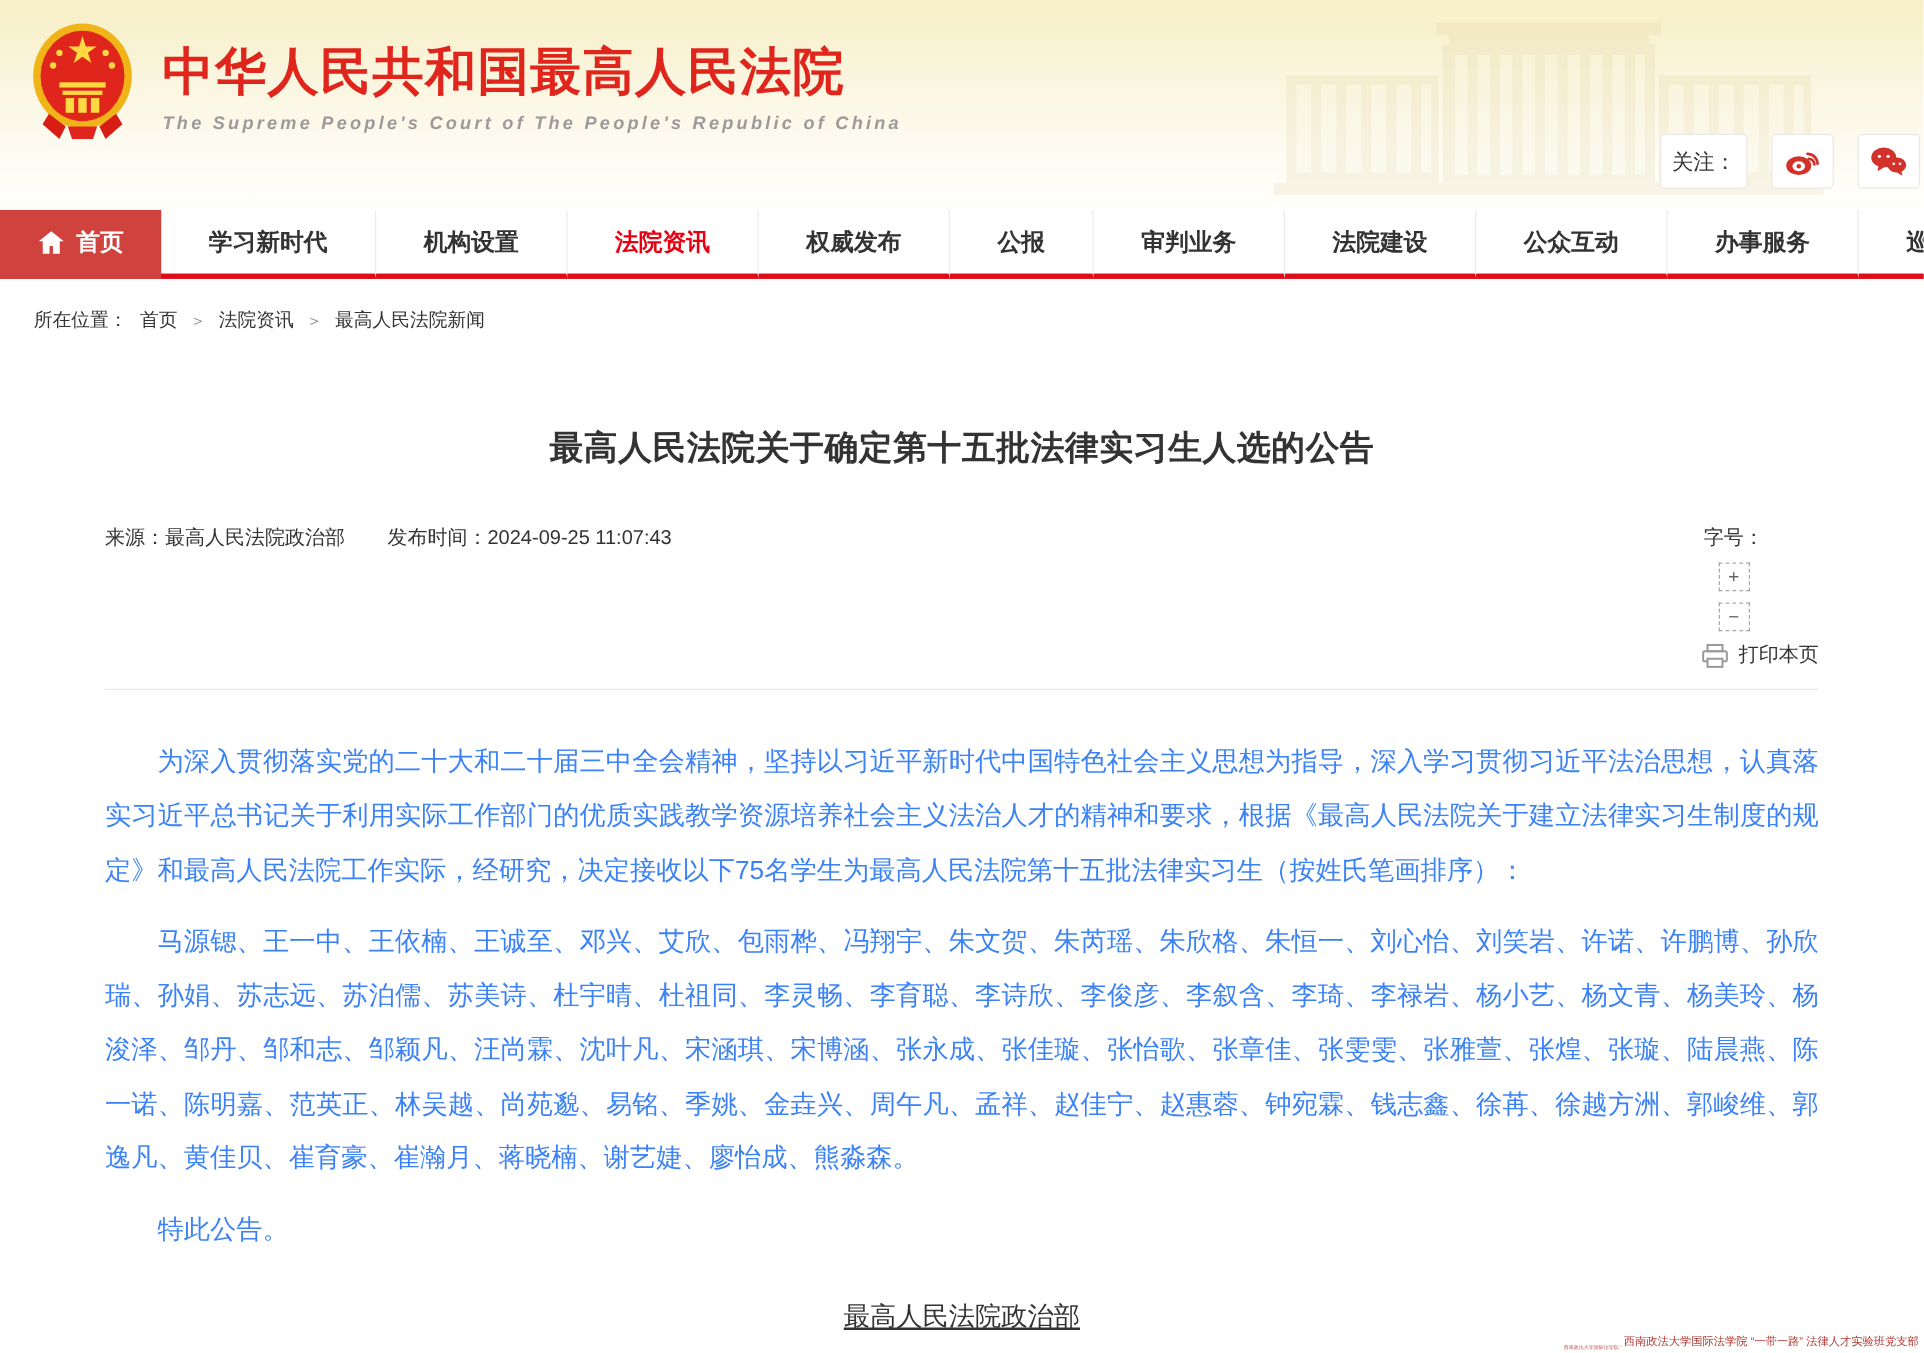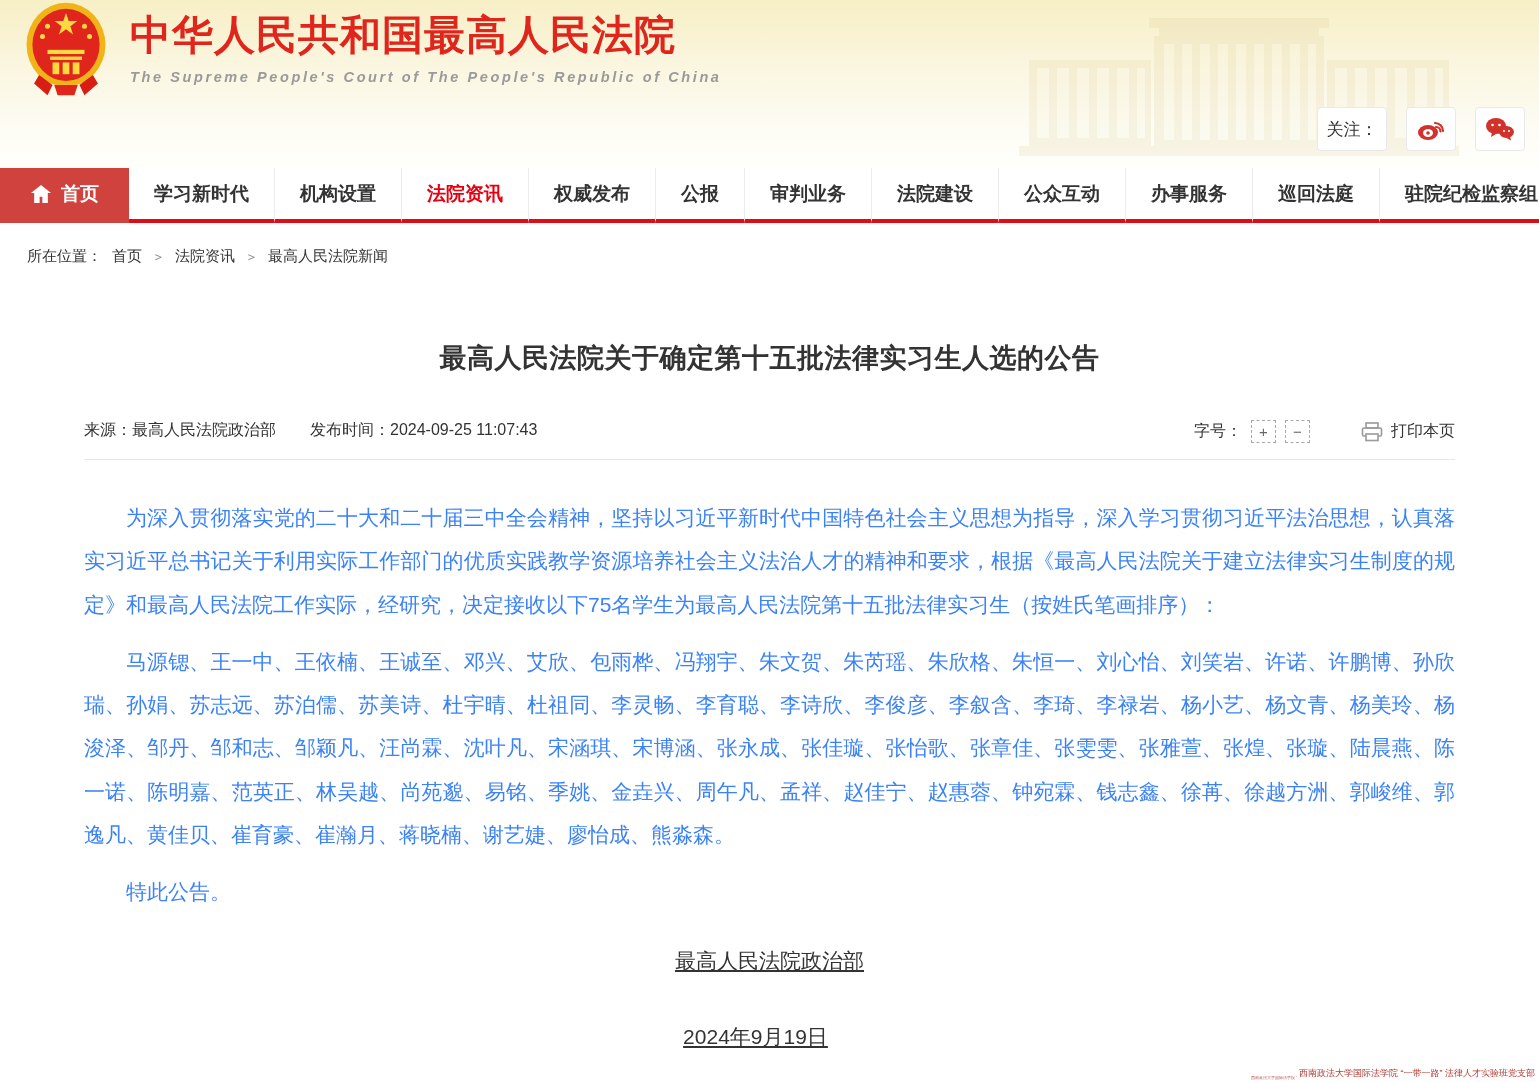--- a/index.html
+++ b/index.html
@@ -2,48 +2,48 @@
 <html><head>
 <meta charset="utf-8">
 <style>
   * { margin:0; padding:0; box-sizing:border-box; }
   html,body { width:1539px; background:#fff; font-family:"Liberation Sans","DejaVu Sans",sans-serif; color:#333; }
   .page { width:1539px; height:1082px; position:relative; overflow:hidden; background:#fff; }
 
   
   .site-header { position:relative; height:168px; background:linear-gradient(180deg,#f7efc5 0%, #faf5dd 35%, #fdfbf1 70%, #fffffb 100%); overflow:hidden; }
   .building-wrap { position:absolute; right:60px; top:0; width:480px; height:168px; opacity:.5; pointer-events:none; }
-  .brand { position:absolute; left:24px; top:1px; display:flex; align-items:flex-start; }
+  .brand { position:absolute; left:24px; top:17px; display:flex; align-items:center; }
   .emblem { width:84px; height:96px; margin-right:22px; }
   .brand-text { padding-top:10px; }
   .site-title { font-size:41px; font-weight:bold; color:#e0261c; letter-spacing:1px; line-height:1.2; }
   .site-subtitle { margin-top:9px; font-size:14.5px; font-weight:bold; color:#9a9a9a; letter-spacing:2.6px;font-style:italic; }
-  .follow { position:absolute; right:14px; top:107px; display:flex; align-items:stretch; gap:19px;margin-left:20px; }
+  .follow { position:absolute; right:3px; top:107px; display:flex; align-items:stretch; gap:19px;margin-left:20px; }
   .follow-box { background:#fff; border:1px solid #e9e9e9; border-radius:4px; display:flex; align-items:center; justify-content:center; }
   .follow-label-box { width:70px; height:44px; font-size:17px; color:#333; }
   .follow-icon-box { width:50px; height:44px; cursor:pointer; }
 
   
   .main-nav { display:flex; height:55px; background:#fff; border-bottom:4px solid #de0b18; align-items:stretch; }
-  .nav-item { display:flex; align-items:center; justify-content:center; padding:0 25px; font-size:19px; font-weight:bold; color:#333; border-right:1px solid #ececec; cursor:pointer; white-space:nowrap; flex:1 1 auto; margin-bottom:-4px; border-bottom:4px solid #de0b18; }
+  .nav-item { display:flex; align-items:center; justify-content:center; padding:0 38px; font-size:19px; font-weight:bold; color:#333; border-right:1px solid #ececec; cursor:pointer; white-space:nowrap; flex:1 1 auto; margin-bottom:-4px; border-bottom:4px solid #de0b18; }
   .nav-item.home { background:#d0423e; color:#fff; padding:0 30px; border-right:none; border-bottom:4px solid #d0423e; }
   .nav-item.current { color:#e60012; }
   .nav-item .home-glyph { width:22px; height:20px; margin-right:9px; }
 
   
   .breadcrumb { padding:24px 0 0 27px; font-size:15px; color:#333; display:flex; align-items:center; gap:10px; }
   .crumb { cursor:pointer; }
   .crumb-sep { color:#888; font-size:13px; }
 
   
   .article { padding:0 84px; }
   .article-title { margin-top:74px; text-align:center; font-size:27px; font-weight:600; color:#333; letter-spacing:.5px; }
   .meta-row { margin-top:44px; display:flex; align-items:flex-start; font-size:16px; color:#333; }
   .meta-left { display:flex; gap:34px; }
-  .meta-right { margin-left:auto; display:flex; align-items:center; gap:9px; }
+  .meta-right { margin-left:auto; display:flex; align-items:center; gap:9px;flex-direction:column; }
   .font-btn { width:25px; height:23px; border:1px dashed #a8a8a8; background:#fff; color:#666; font-size:15px; line-height:21px; text-align:center; cursor:pointer; }
   .print-group { display:flex; align-items:center; gap:8px; margin-left:42px; cursor:pointer; }
   .printer-glyph { width:22px; height:20px; }
   .meta-divider { margin-top:16px; border-bottom:1px solid #e7e7e7; }
 
   .article-body { margin-top:36px; font-size:21px; line-height:2.06; color:#3b82f6; text-align:justify; }
   .article-body p { text-indent:2em; margin-bottom:14px; }
   .announce { margin-top:8px; }
   .signature-block { margin-top:34px; text-align:center; font-size:21px; color:#333;text-decoration:underline; }
   .signature-name { margin-bottom:48px; }

